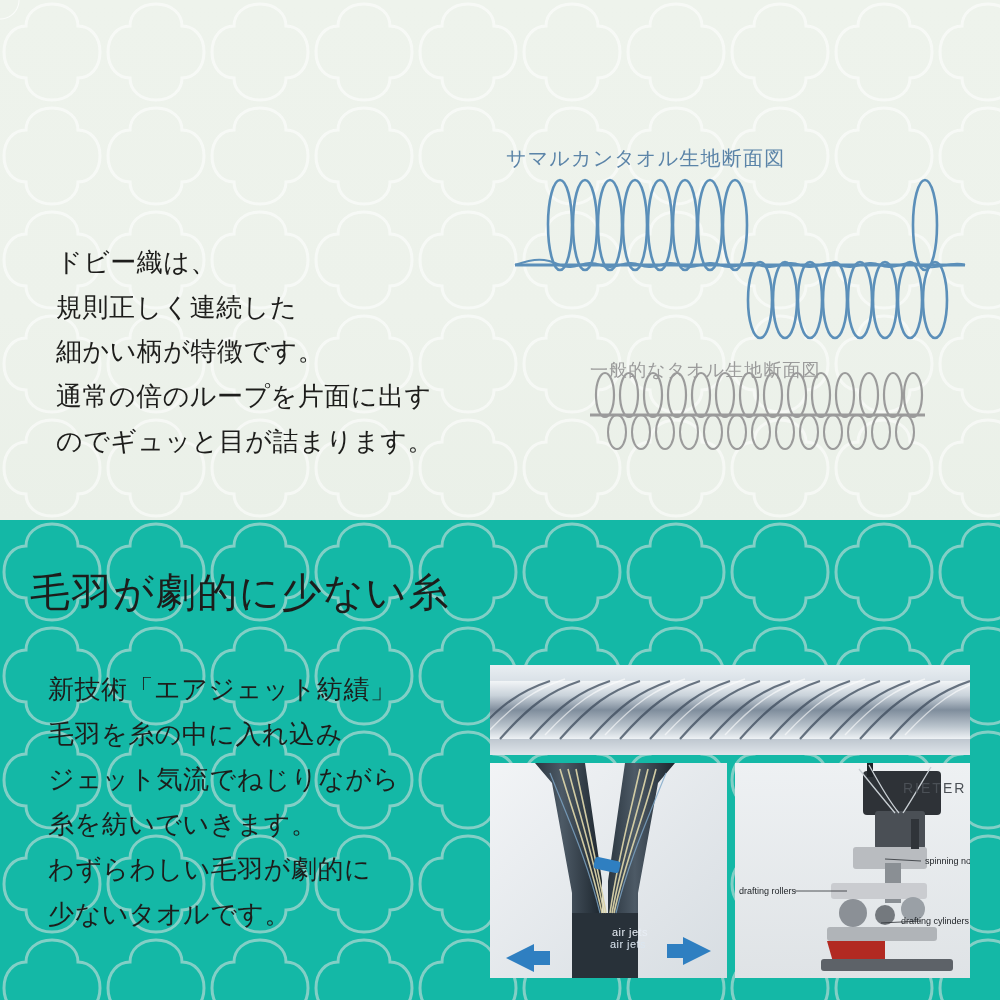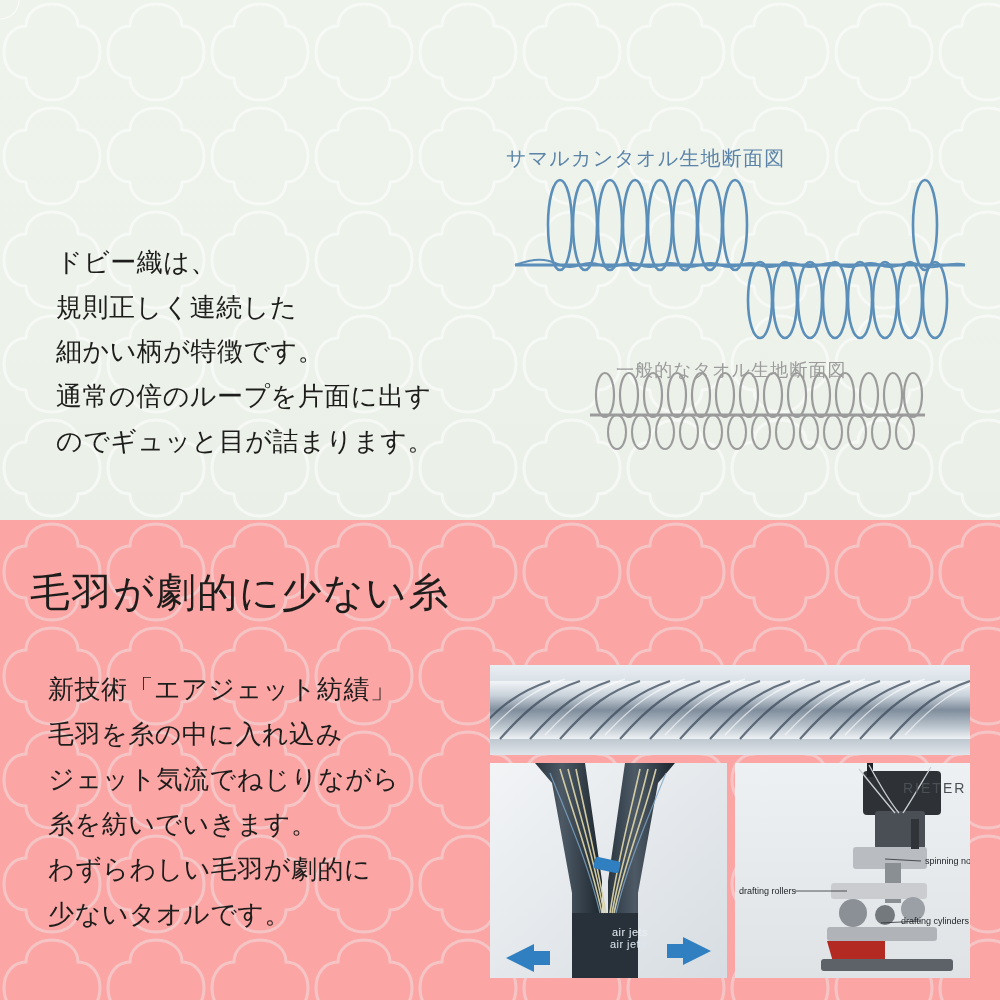--- a/index.html
+++ b/index.html
@@ -74,36 +74,35 @@
     letter-spacing: 0.06em;
     color: #5b84a8;
   }
   .diagram .cap2 {
     position: absolute;
     left: 85px;
     top: 218px;
     font-size: 18px;
     letter-spacing: 0.06em;
     color: #9b9b9b;
-    margin-left: 26px;
   }
   .diagram svg {
     position: absolute;
     left: 0;
     top: 0;
   }
 
   
   .section-bottom {
     position: absolute;
     left: 0;
     top: 520px;
     width: 1000px;
     height: 480px;
-    background: #fca5a5;
+    background: #14b8a6;
     overflow: hidden;
   }
   .lattice2 {
     position: absolute;
     inset: 0;
     opacity: 0.5;
   }
   .section-bottom .heading {
     position: absolute;
     left: 30px;

